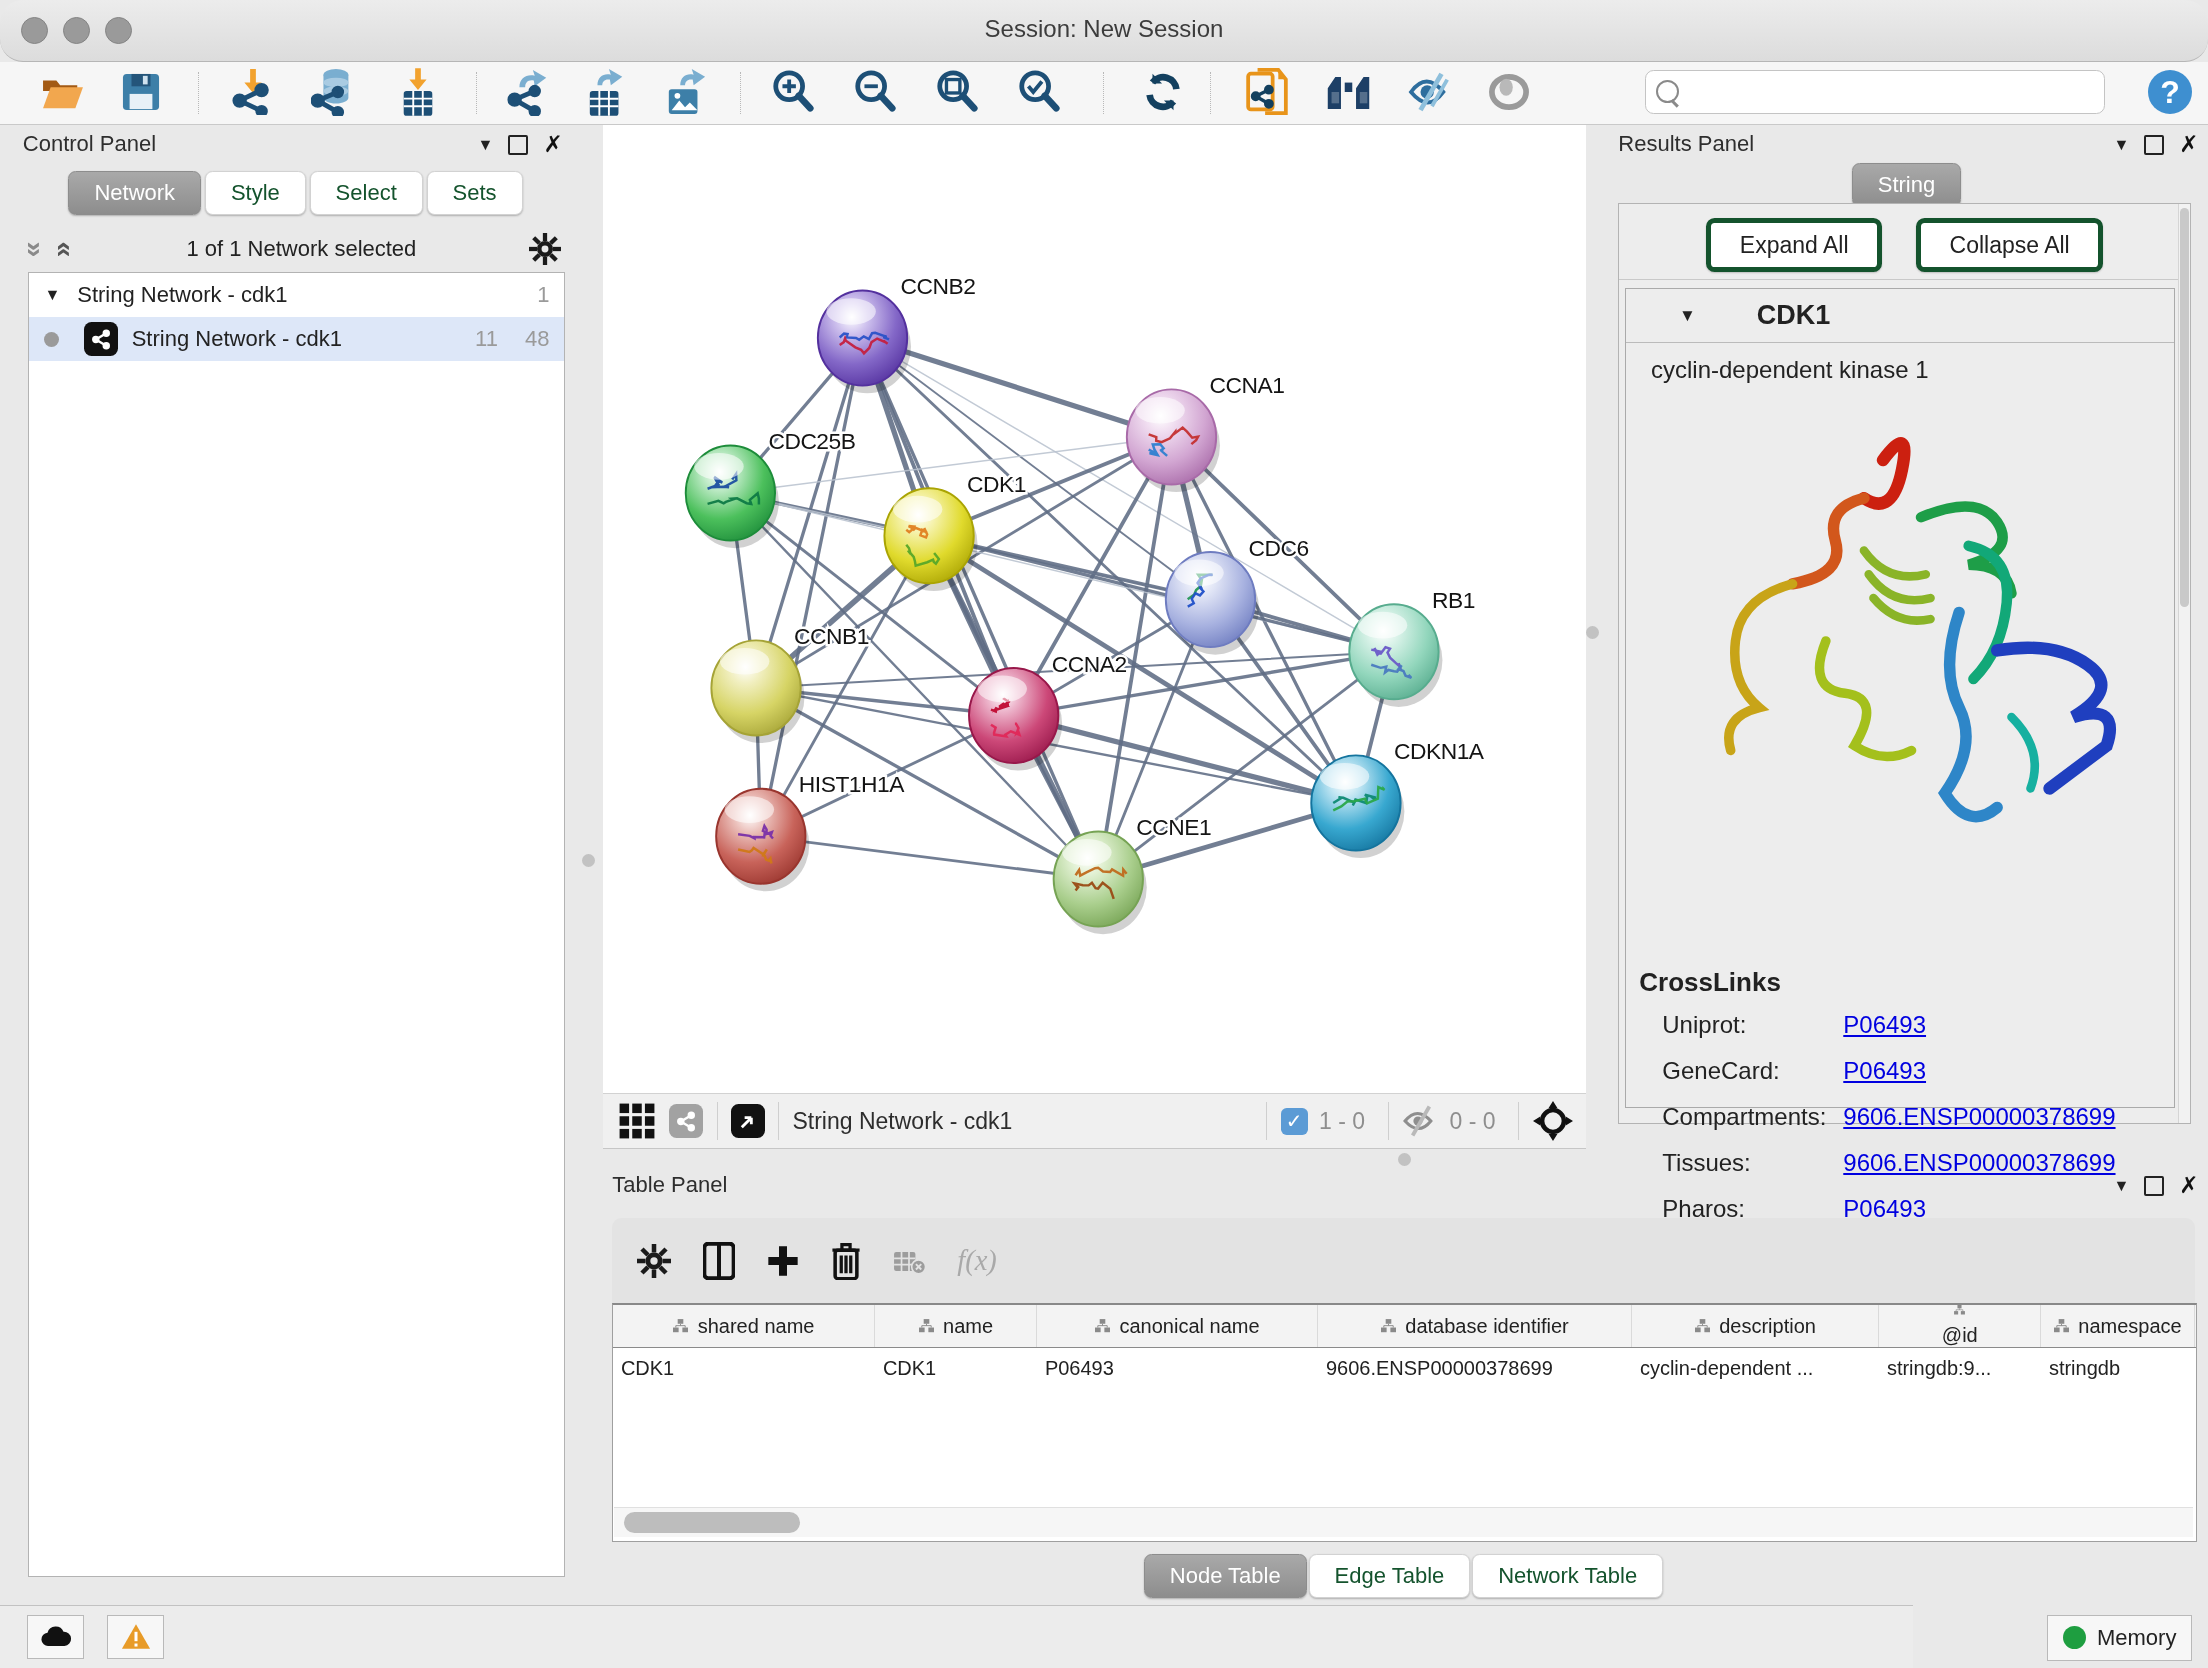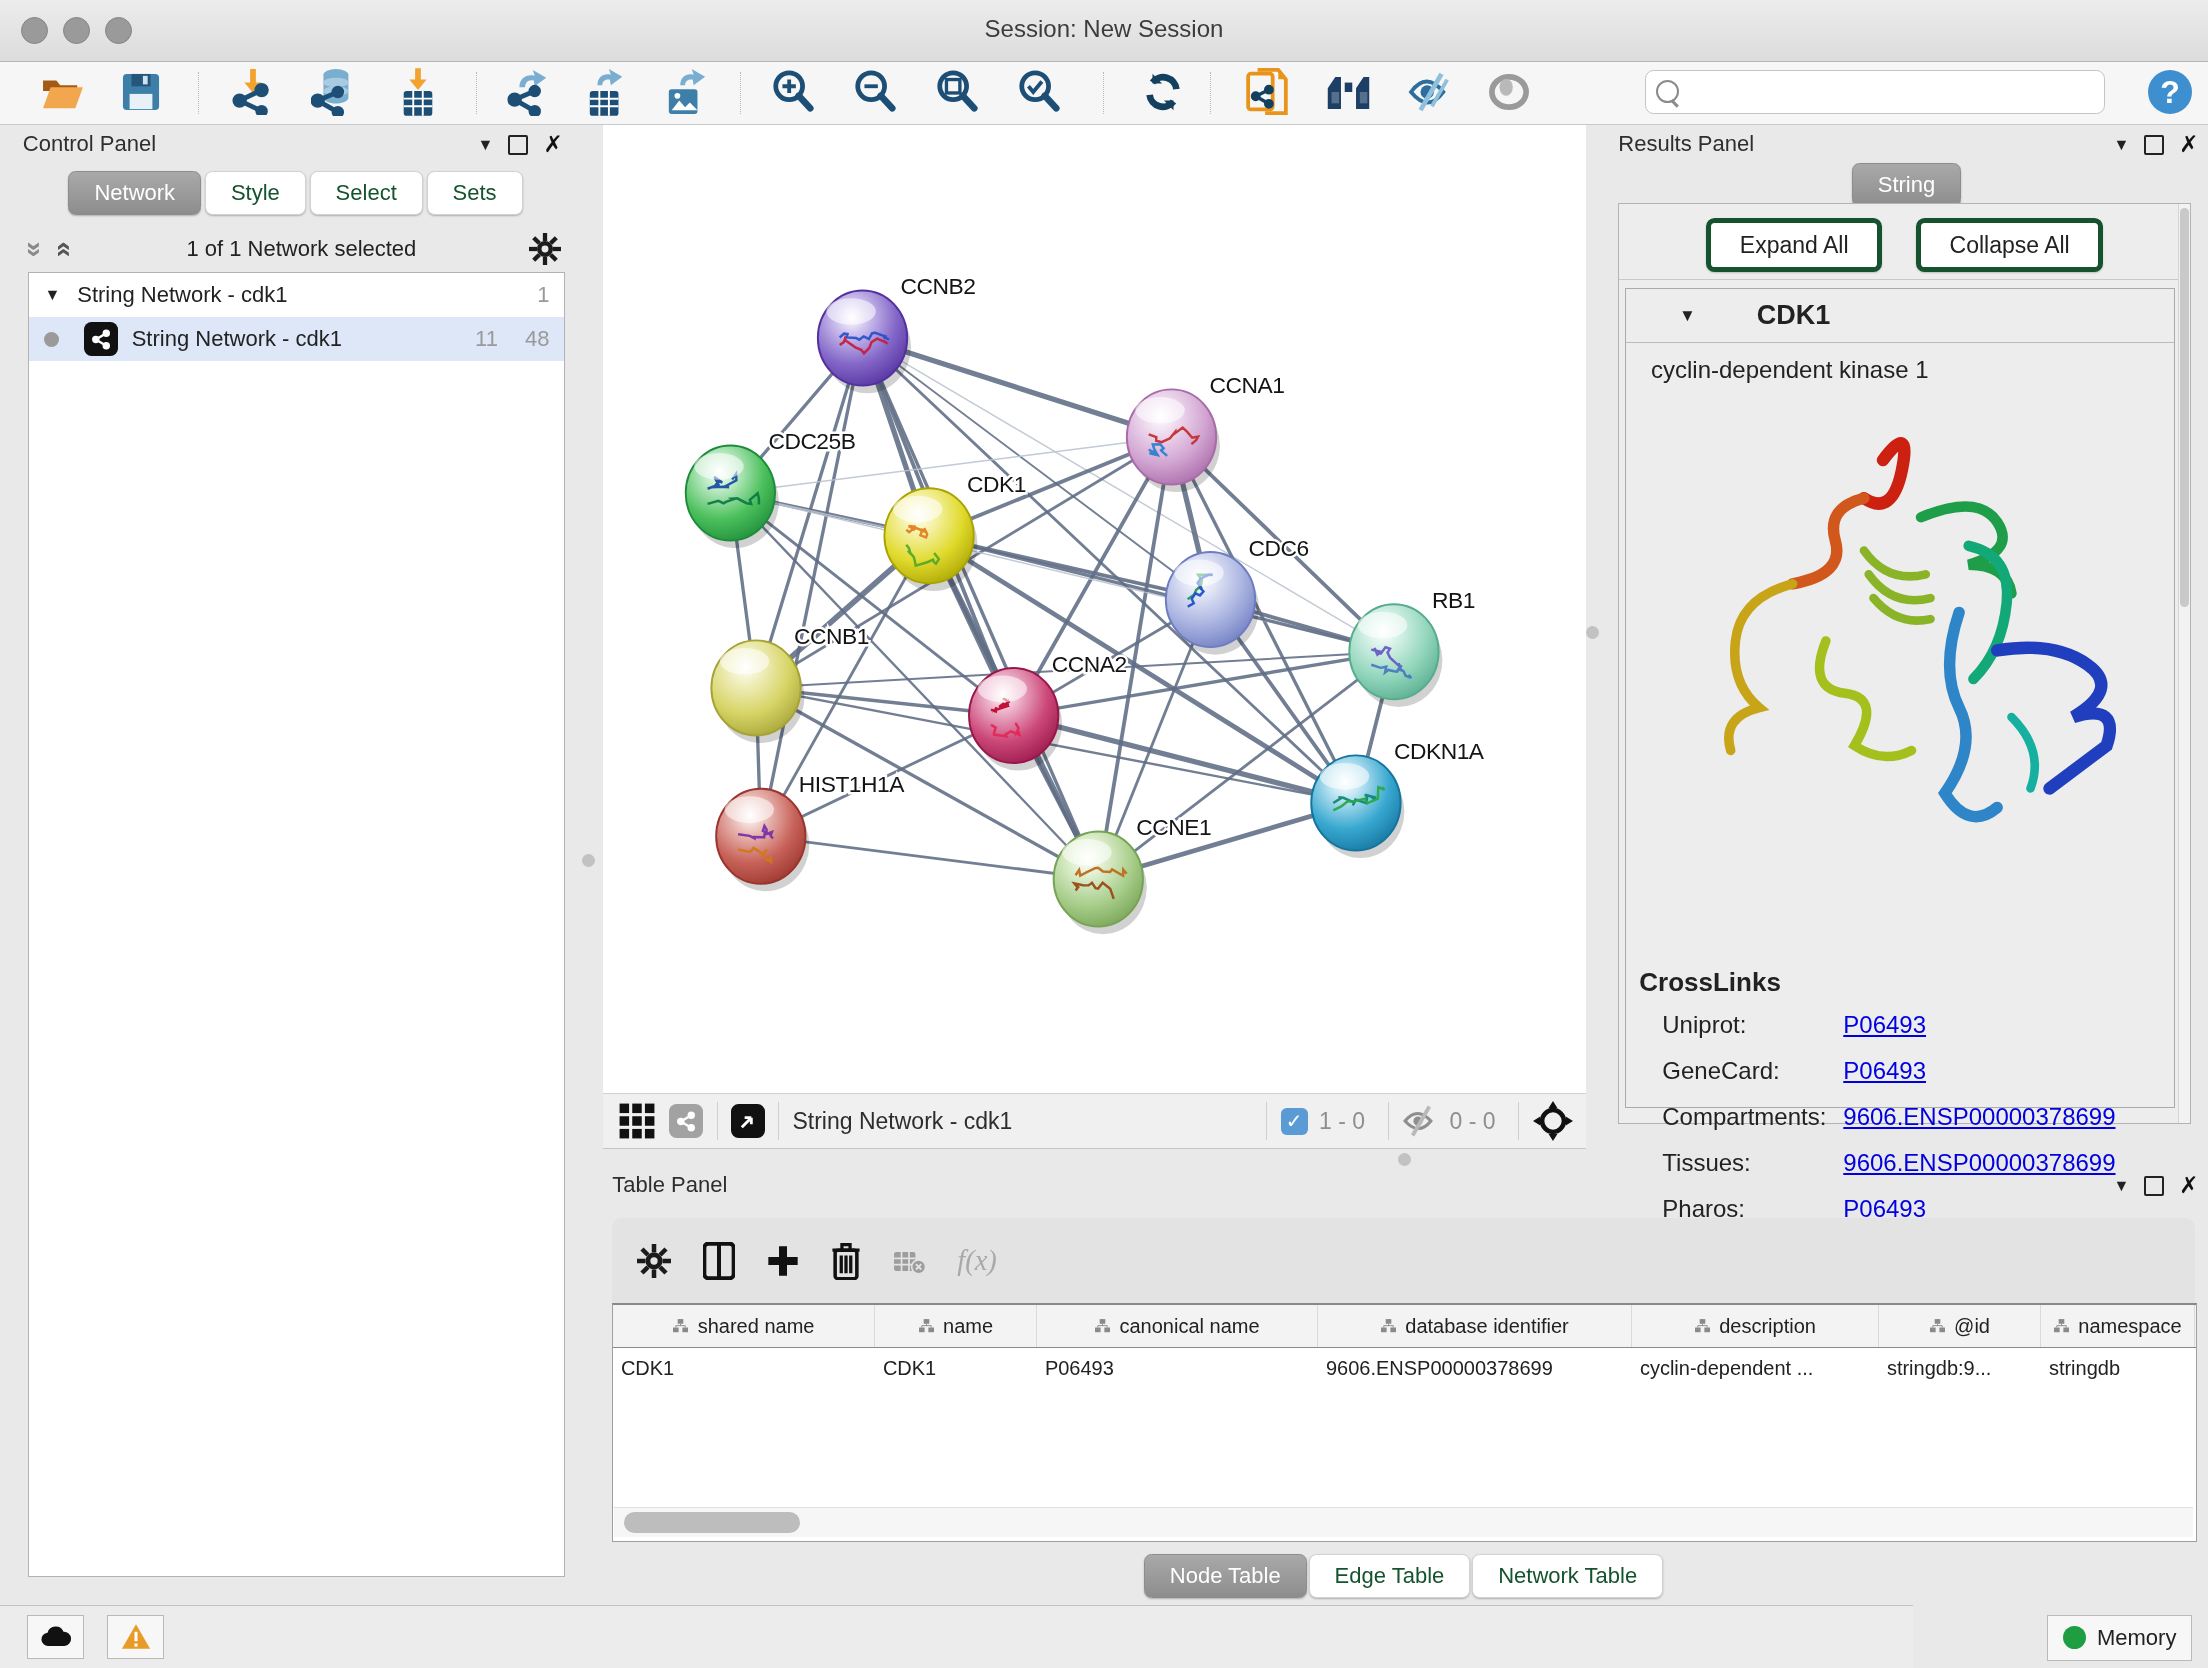--- a/index.html
+++ b/index.html
@@ -1,21 +1,21 @@
 <!DOCTYPE html>
 <html style="font-size:15px"><head>
 <meta charset="utf-8">
 <style>
   html,body{margin:0;padding:0;}
   body{width:2208px;height:1668px;position:relative;background:#e9e9e9;
        font-family:"Liberation Sans","DejaVu Sans",sans-serif;color:#222;overflow:hidden;}
   .abs{position:absolute;}
   
   #titlebar{left:0;top:0;width:2208px;height:61px;background:linear-gradient(#ececec,#dcdcdc);
-            border-bottom:1px solid #b6b6b6;}
+            border-bottom:1px solid #b6b6b6;border-radius:23px;}
   .tl{width:25px;height:25px;border-radius:50%;background:#9a9a9a;border:1px solid #848484;top:17px;}
   #win-title{width:100%;text-align:center;top:15px;font-size:24px;color:#3c3c3c;}
   
   #toolbar{left:0;top:62px;width:2208px;height:62px;background:#f6f6f6;border-bottom:1px solid #c9c9c9;}
   .tbtn{width:49px;height:49px;top:5.7px;display:flex;align-items:center;justify-content:center;}
   .tsep{top:9.5px;width:0;height:42px;border-left:1.9px dotted #b9b9b9;}
   #searchbox{left:1645px;top:7.6px;width:460px;height:44px;background:#fff;border:1.9px solid #c4c4c4;
              border-radius:8.6px;display:flex;align-items:center;padding-left:9.5px;box-sizing:border-box;}
   #searchbox input{border:none;outline:none;font-size:21px;width:399px;background:transparent;}
   .mag{width:19px;height:19px;border:2.9px solid #8a8a8a;border-radius:50%;position:relative;flex:0 0 auto;}
@@ -751,21 +751,21 @@
           <svg width="15" height="13.3" viewBox="0 0 16 14">
             <g fill="#8a8a8a">
               <rect x="5" y="0" width="6" height="5"></rect>
               <rect x="0" y="9" width="6" height="5"></rect>
               <rect x="10" y="9" width="6" height="5"></rect>
             </g>
             <path d="M8 5v2M3 9V7h10v2" stroke="#8a8a8a" fill="none"></path>
           </svg>
           <span>description</span>
         </div>
-        <div class="th" style="width: 162px;">
+        <div class="th" style="width: 162px; flex-direction: column;">
           <svg width="15" height="13.3" viewBox="0 0 16 14">
             <g fill="#8a8a8a">
               <rect x="5" y="0" width="6" height="5"></rect>
               <rect x="0" y="9" width="6" height="5"></rect>
               <rect x="10" y="9" width="6" height="5"></rect>
             </g>
             <path d="M8 5v2M3 9V7h10v2" stroke="#8a8a8a" fill="none"></path>
           </svg>
           <span>@id</span>
         </div>

